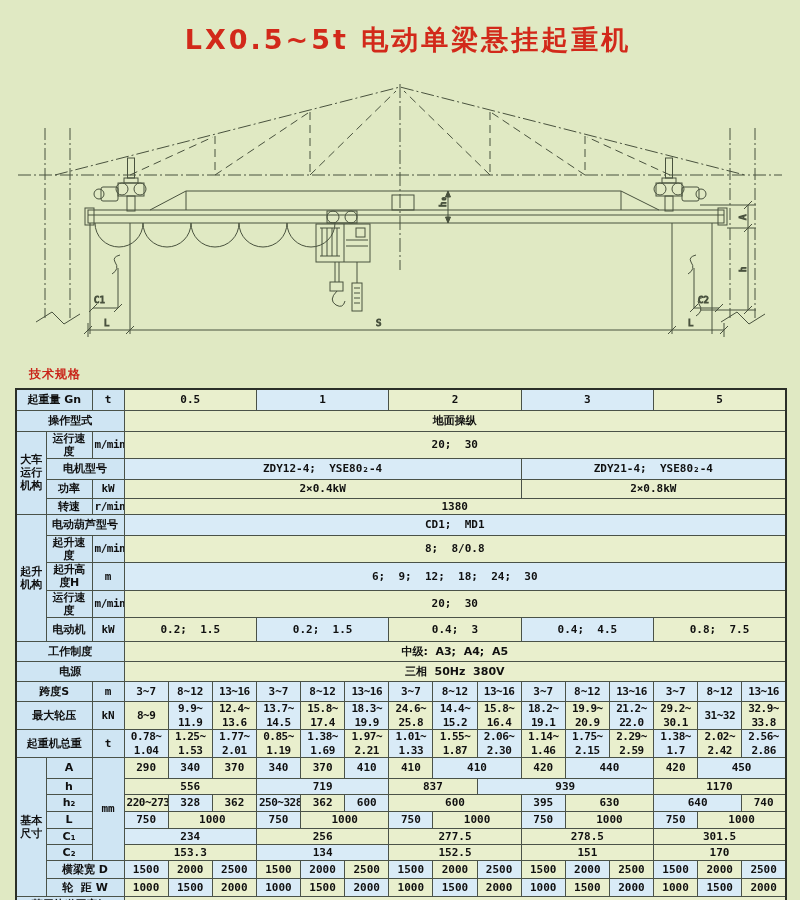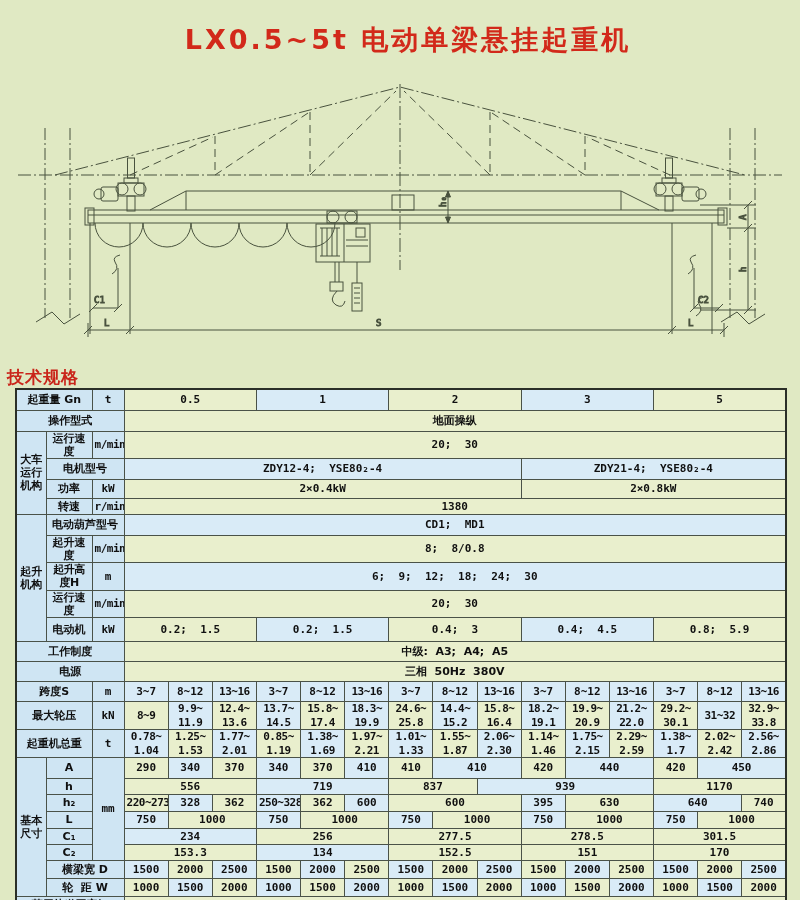--- a/index.html
+++ b/index.html
@@ -12,22 +12,22 @@
     overflow:hidden;
   }
   .title{
     position:absolute;top:22px;left:8px;width:800px;
     text-align:center;
     font-size:27px;font-weight:bold;letter-spacing:3px;
     color:#d2291a;
   }
   #drawing{position:absolute;top:70px;left:0;}
   .section-title{
-    position:absolute;top:366px;left:7px;
-    font-size:17px;font-weight:bold;color:#c9251a;letter-spacing:1px;
+    position:absolute;top:366px;left:29px;
+    font-size:12px;font-weight:bold;color:#c9251a;letter-spacing:1px;
   }
   .spec-table-wrap{position:absolute;top:388px;left:15px;}
   table.spec{
     border-collapse:collapse;table-layout:fixed;width:770px;
     border:2px solid #2b2f28;
   }
   table.spec td{
     border:1px solid #4a5248;
     text-align:center;vertical-align:middle;
     padding:0 2px;
@@ -267,21 +267,21 @@
           <td class="c-unit tiny">m/min</td>
           <td colspan="15" class="bg-g num">20;  30</td>
         </tr>
         <tr style="height: 24px; margin-top: 20px;">
           <td class="c-label">电动机</td>
           <td class="c-unit f10">kW</td>
           <td colspan="3" class="bg-g num">0.2;  1.5</td>
           <td colspan="3" class="bg-b num">0.2;  1.5</td>
           <td colspan="3" class="bg-g num">0.4;  3</td>
           <td colspan="3" class="bg-b num">0.4;  4.5</td>
-          <td colspan="3" class="bg-g num">0.8;  5.9</td>
+          <td colspan="3" class="bg-g num">0.8;  7.5</td>
         </tr>
         <tr style="height: 20px;">
           <td colspan="3" class="c-label">工作制度</td>
           <td colspan="15" class="bg-g">中级:  A3;  A4;  A5</td>
         </tr>
         <tr style="height: 20px;">
           <td colspan="3" class="c-label">电源</td>
           <td colspan="15" class="bg-g">三相  50Hz  380V</td>
         </tr>
         <tr style="height: 20px; padding-left: 40px;">

